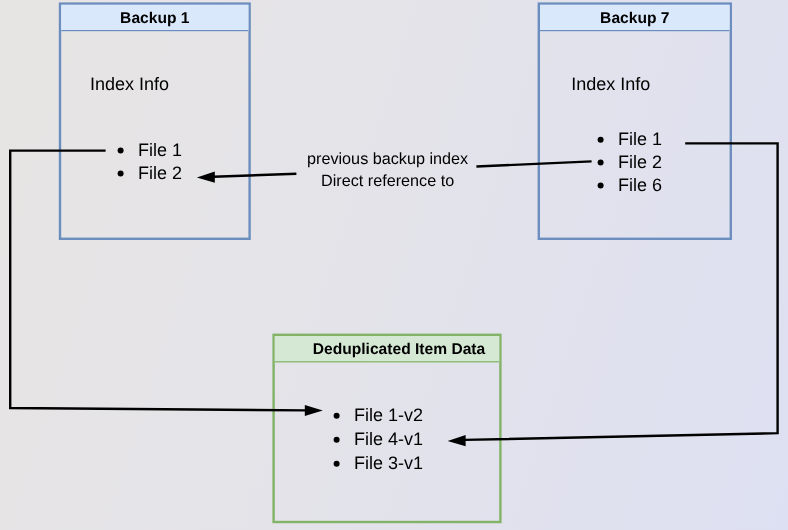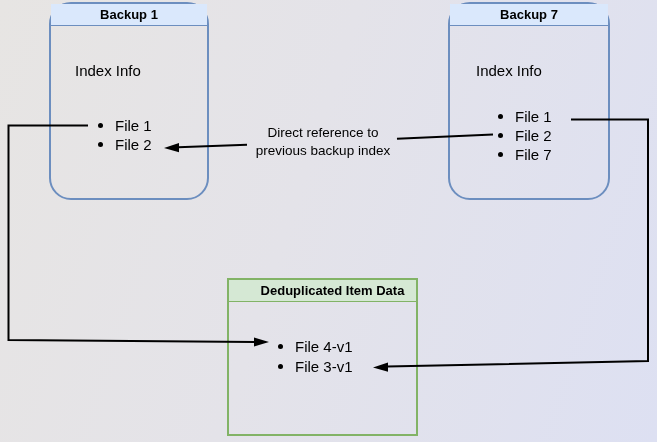--- a/index.html
+++ b/index.html
@@ -11,21 +11,21 @@
     height: 442px;
     overflow: hidden;
     background: linear-gradient(108deg, #e7e5e3 0%, #e4e3e9 45%, #dde0f2 100%);
   }
 
   .box {
     position: absolute;
     box-sizing: border-box;
     border: 2px solid;
   }
-  .box.blue  { border-color: #6c8ebf; border-radius: 22px; }
+  .box.blue  { border-color: #6c8ebf; }
   .box.green { border-color: #82b366; }
 
   .box-header {
     box-sizing: border-box;
     height: 22px;
     display: flex;
     align-items: center;
     justify-content: center;
     font-size: 13px;
     font-weight: bold;
@@ -118,28 +118,32 @@
       <li>
         <span class="dot"></span>
         <span>File 1</span>
       </li>
       <li>
         <span class="dot"></span>
         <span>File 2</span>
       </li>
       <li>
         <span class="dot"></span>
-        <span>File 7</span>
+        <span>File 6</span>
       </li>
     </ul>
   </div>
 
   <div class="box green" id="dedup">
     <div class="box-header">Deduplicated Item Data</div>
     <ul class="file-list">
+      <li>
+        <span class="dot"></span>
+        <span>File 1-v2</span>
+      </li>
       <li>
         <span class="dot"></span>
         <span>File 4-v1</span>
       </li>
       <li>
         <span class="dot"></span>
         <span>File 3-v1</span>
       </li>
     </ul>
   </div>
@@ -151,17 +155,17 @@
 
     <polyline points="571,119.5 648,119.5 648,361 387,366.6" fill="none" stroke="#000000" stroke-width="2"></polyline>
     <polygon points="373,367.6 388,362.4 388,371.8" fill="#000000"></polygon>
 
     <line x1="493" y1="134.5" x2="397" y2="138.8" stroke="#000000" stroke-width="2"></line>
     <line x1="247" y1="144.8" x2="178" y2="147.3" stroke="#000000" stroke-width="2"></line>
     <polygon points="164,147.9 179,142.9 179,152.2" fill="#000000"></polygon>
   </svg>
 
   <div class="edge-label">
+    <span>previous backup index</span>
     <span>Direct reference to</span>
-    <span>previous backup index</span>
   </div>
 
 </div>
 
 </body></html>

